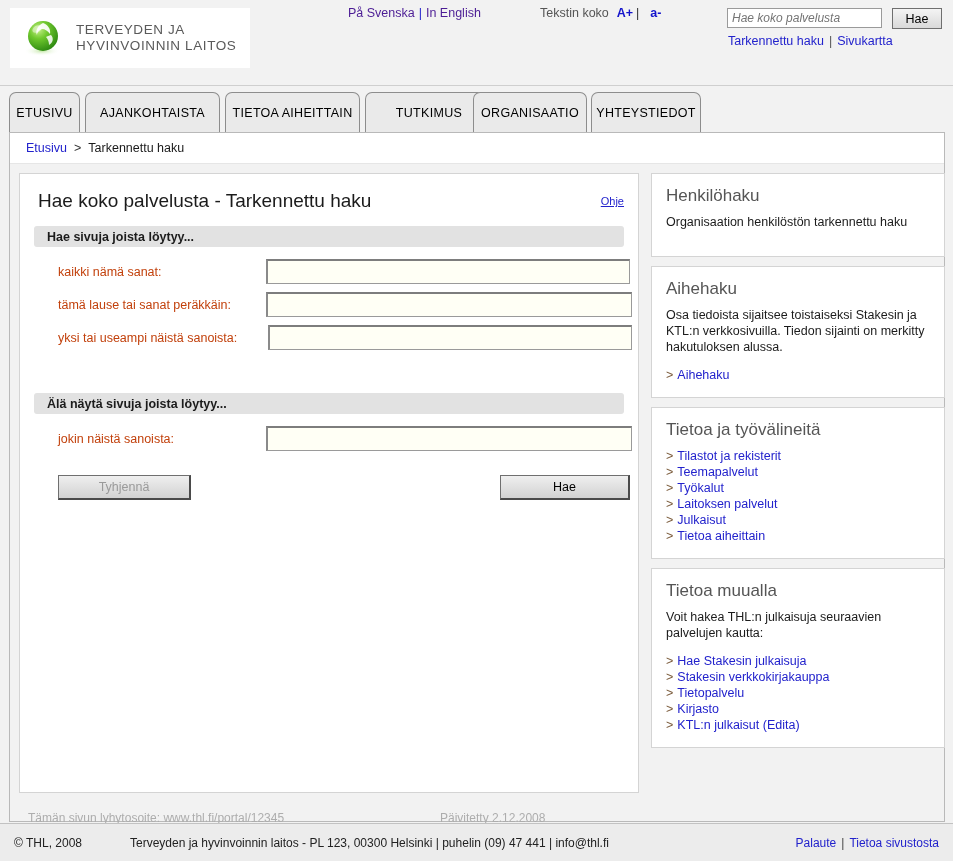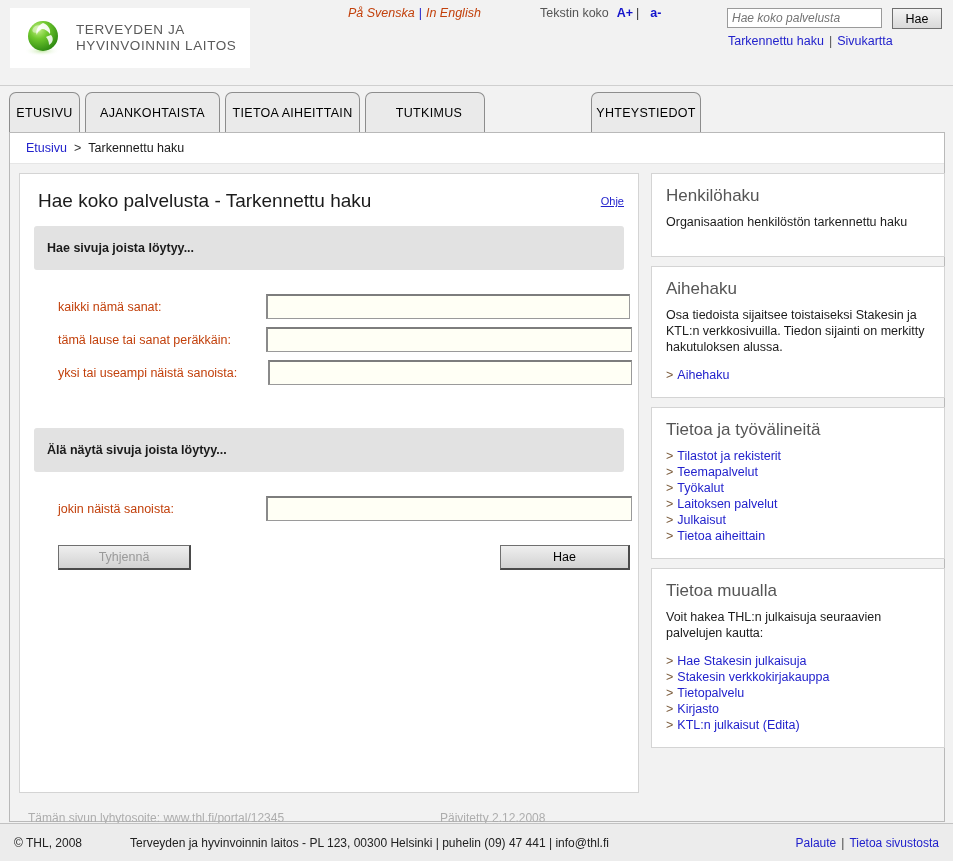--- a/index.html
+++ b/index.html
@@ -57,23 +57,22 @@
     text-transform: uppercase;
   }
   .toplinks {
     position: absolute;
     left: 348px;
     top: 6px;
     font-size: 12.5px;
     color: #2222cc;
   }
   .toplinks a {
-    color: #c2410c;
+    color: #4c1d95;
     text-decoration: none;
-    font-style: italic;
   }
   .toplinks .sep {
     color: #2222cc;
     margin: 0 4px;
   }
   .textsize {
     position: absolute;
     left: 540px;
     top: 6px;
     font-size: 12.5px;
@@ -216,22 +215,22 @@
   .ohje {
     position: absolute;
     right: 14px;
     top: 21px;
     font-size: 11px;
     color: #2222cc;
     text-decoration: underline;
     cursor: pointer;
   }
   .section-bar {
-    margin: 14px 14px 12px 14px;
-    height: 44px;
+    margin: 14px 14px 0 14px;
+    height: 21px;
     background: #e2e2e2;
     border-radius: 3px;
     display: flex;
     align-items: center;
     padding-left: 13px;
     box-sizing: border-box;
     font-size: 12.5px;
     font-weight: bold;
     color: #1b1b1b;
     text-align: center;
@@ -411,20 +410,21 @@
     <div class="sublinks">
       <a href="#">Tarkennettu haku</a><span class="sep">|</span><a href="#">Sivukartta</a>
     </div>
   </div>
 
   <div class="tabstrip">
     <div class="tab" style="left:9px;width:71px;">ETUSIVU</div>
     <div class="tab" style="left:85px;width:135px;">AJANKOHTAISTA</div>
     <div class="tab" style="left:225px;width:135px;">TIETOA AIHEITTAIN</div>
     <div class="tab" style="left:365px;width:120px;padding-left:8px;">TUTKIMUS</div>
+    <div class="tab" style="left:473px;width:114px;">ORGANISAATIO</div>
     <div class="tab" style="left:591px;width:110px;">YHTEYSTIEDOT</div>
   </div>
 
   <div class="content-area">
 
     <div class="breadcrumb">
       <a href="#">Etusivu</a>
       <span class="bc-sep">&gt;</span>
       <span class="bc-current">Tarkennettu haku</span>
     </div>

